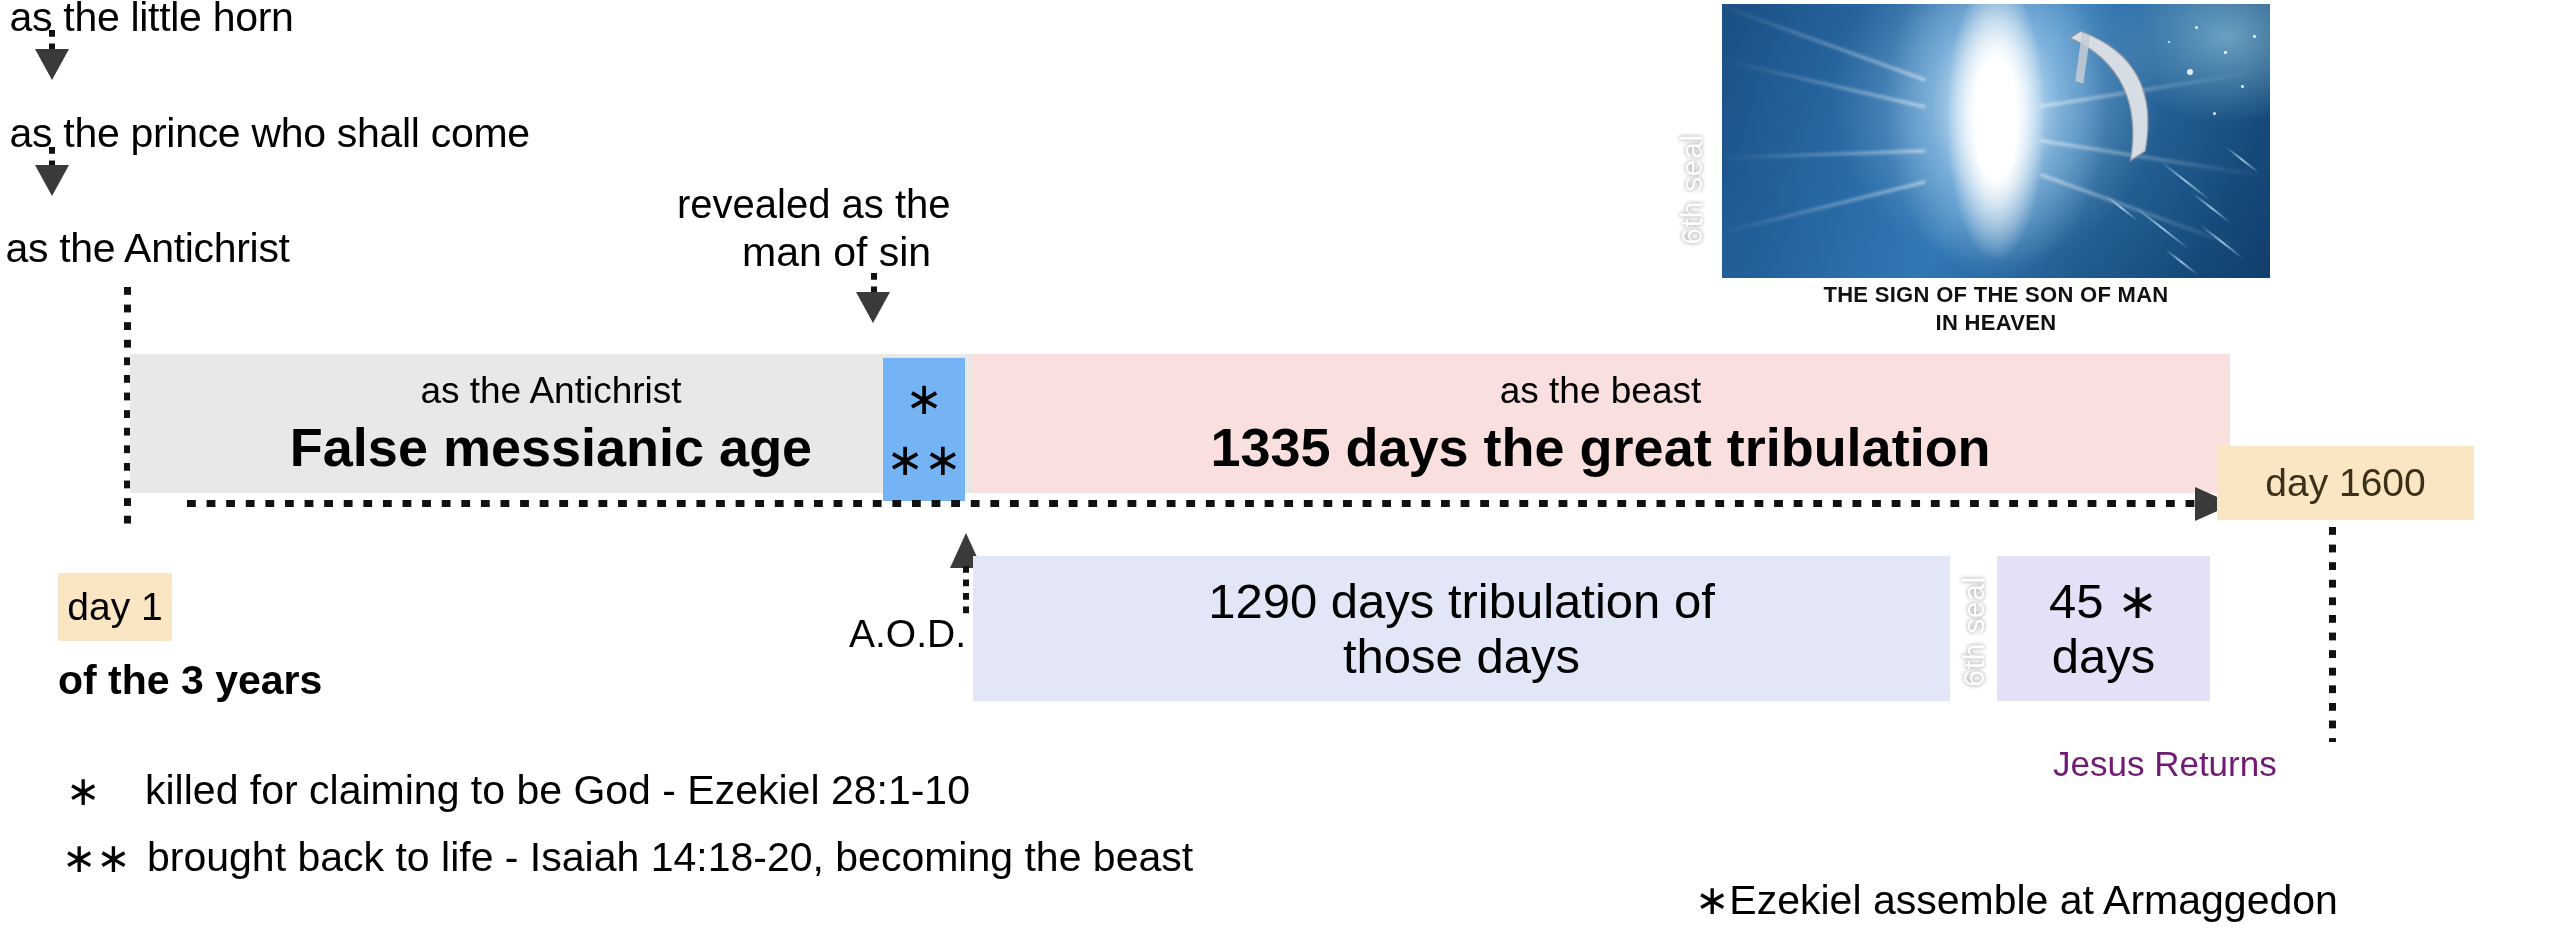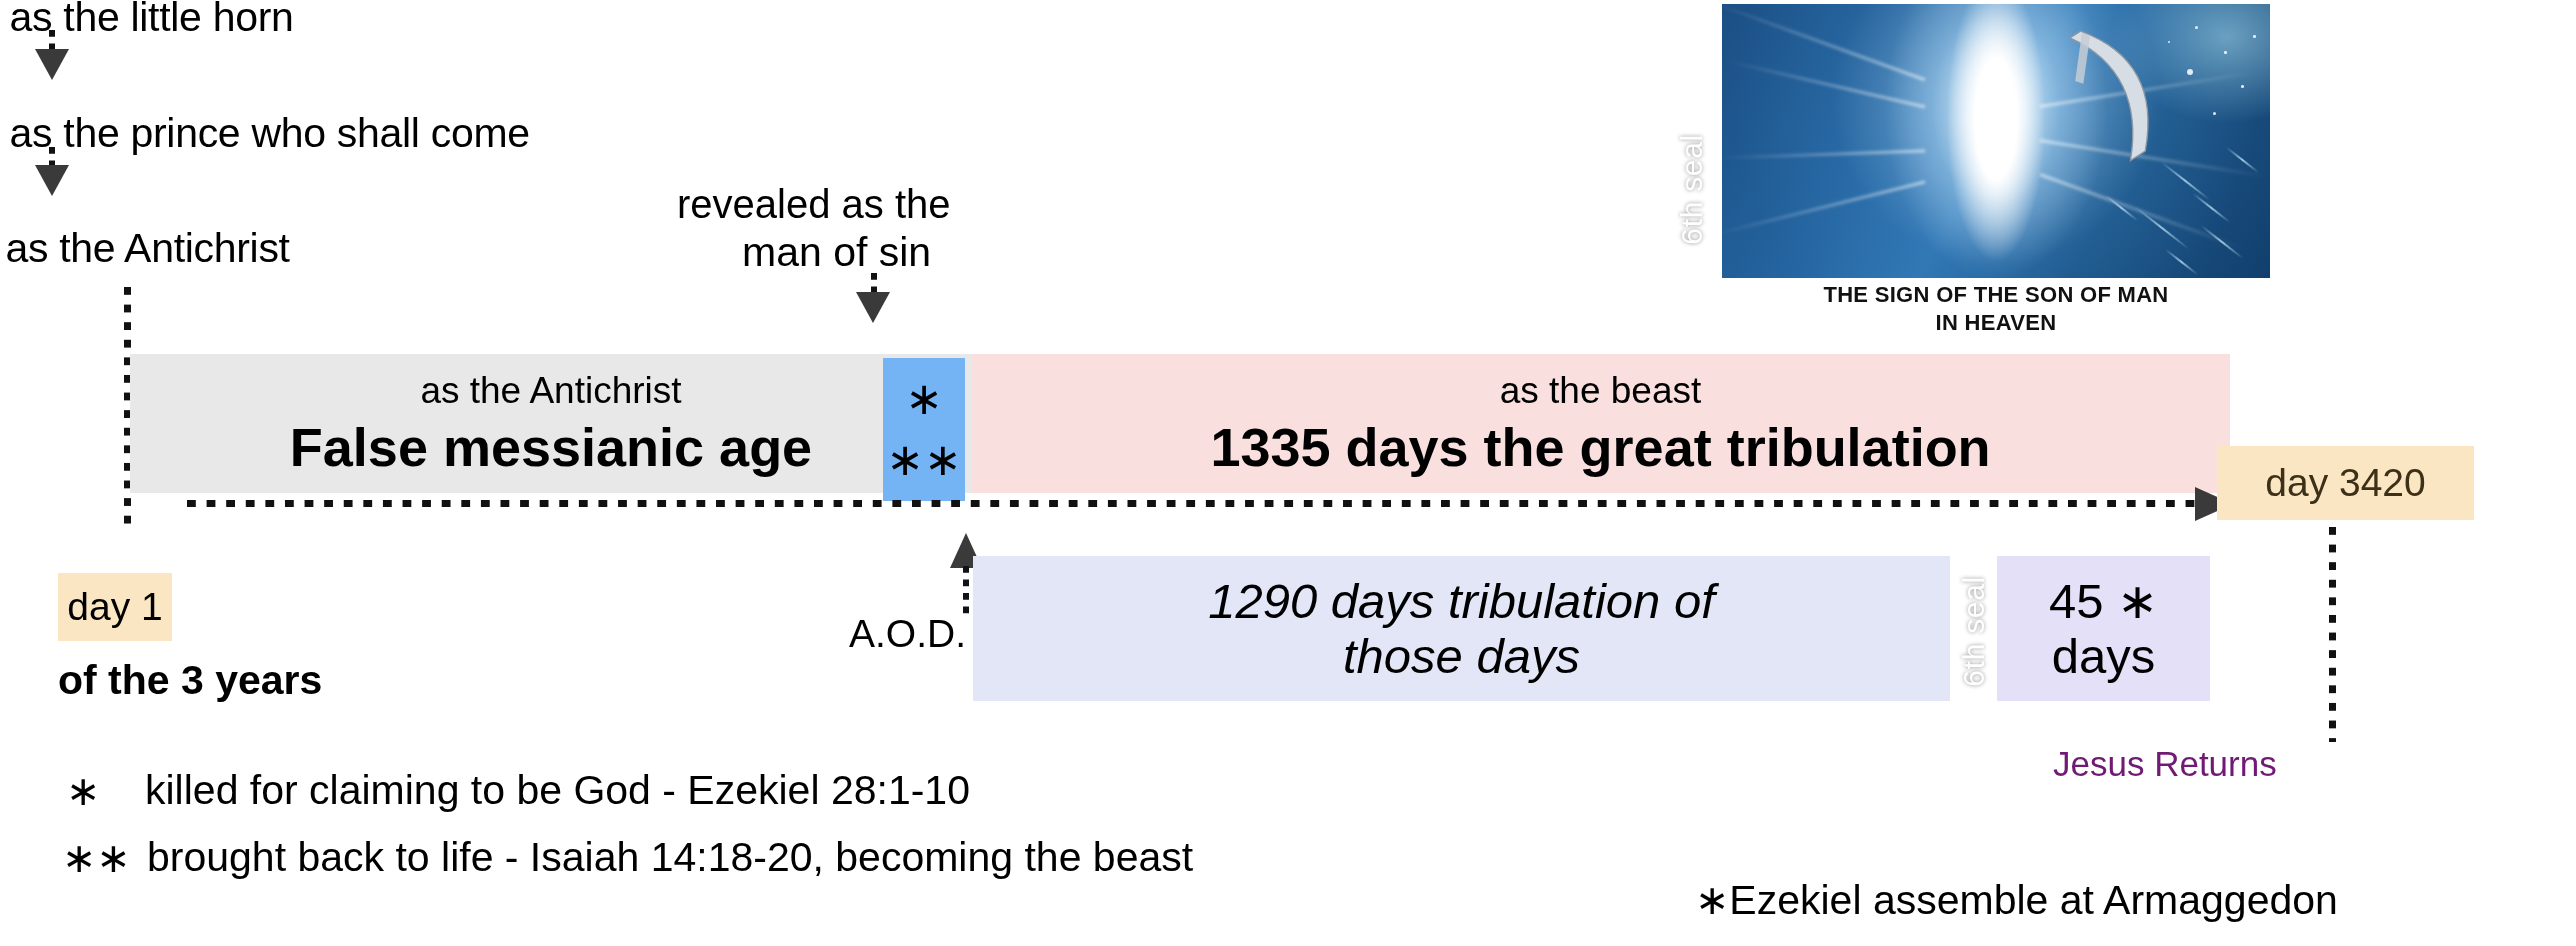--- a/index.html
+++ b/index.html
@@ -73,21 +73,21 @@
   .bar {
     box-sizing: border-box;
     display: flex;
     flex-direction: column;
     align-items: center;
     justify-content: center;
   }
   .bar-gray  { background: #e8e8e8; }
   .bar-pink  { background: #fadfdf; }
   .bar-blue  { background: #74b4f5; }
-  .bar-lav1  { background: #e2e6f7; font-style: italic; }
+  .bar-lav1  { background: #e2e6f7; }
   .bar-lav2  { background: #e3e0f7; }
 
   .bar-sub {
     font-size: 37px;
     color: #000;
     white-space: nowrap;
   }
   .bar-main {
     font-size: 54px;
     color: #000;
@@ -269,21 +269,21 @@
 
   <div class="abs bar bar-pink" style="left:971px; top:354px; width:1259px; height:139px;">
     <div class="bar-sub" style="margin-bottom:4px;">as the beast</div>
     <div class="bar-main">1335 days the great tribulation</div>
   </div>
 
   <div class="abs hdots" style="left:187px; top:500px; width:2014px;"></div>
   <div class="abs arrow-right" style="left:2195px; top:487px;"></div>
 
   <div class="abs chip chip-day2520" style="left:2217px; top:446px; width:257px; height:74px;">
-    <span>day 3420</span>
+    <span>day 1600</span>
   </div>
 
   <div class="abs chip chip-day1" style="left:58px; top:573px; width:114px; height:68px;">
     <span>day 1</span>
   </div>
   <div class="abs note note-bold" style="left:58px; top:657px;">of the 3 years</div>
 
   <div class="abs arrow-up" style="left:950px; top:533px;"></div>
   <div class="abs vdots" style="left:963px; top:566px; height:53px;"></div>
   <div class="abs txt" style="left:849px; top:614px; font-size:39px;">A.O.D. setup</div>

